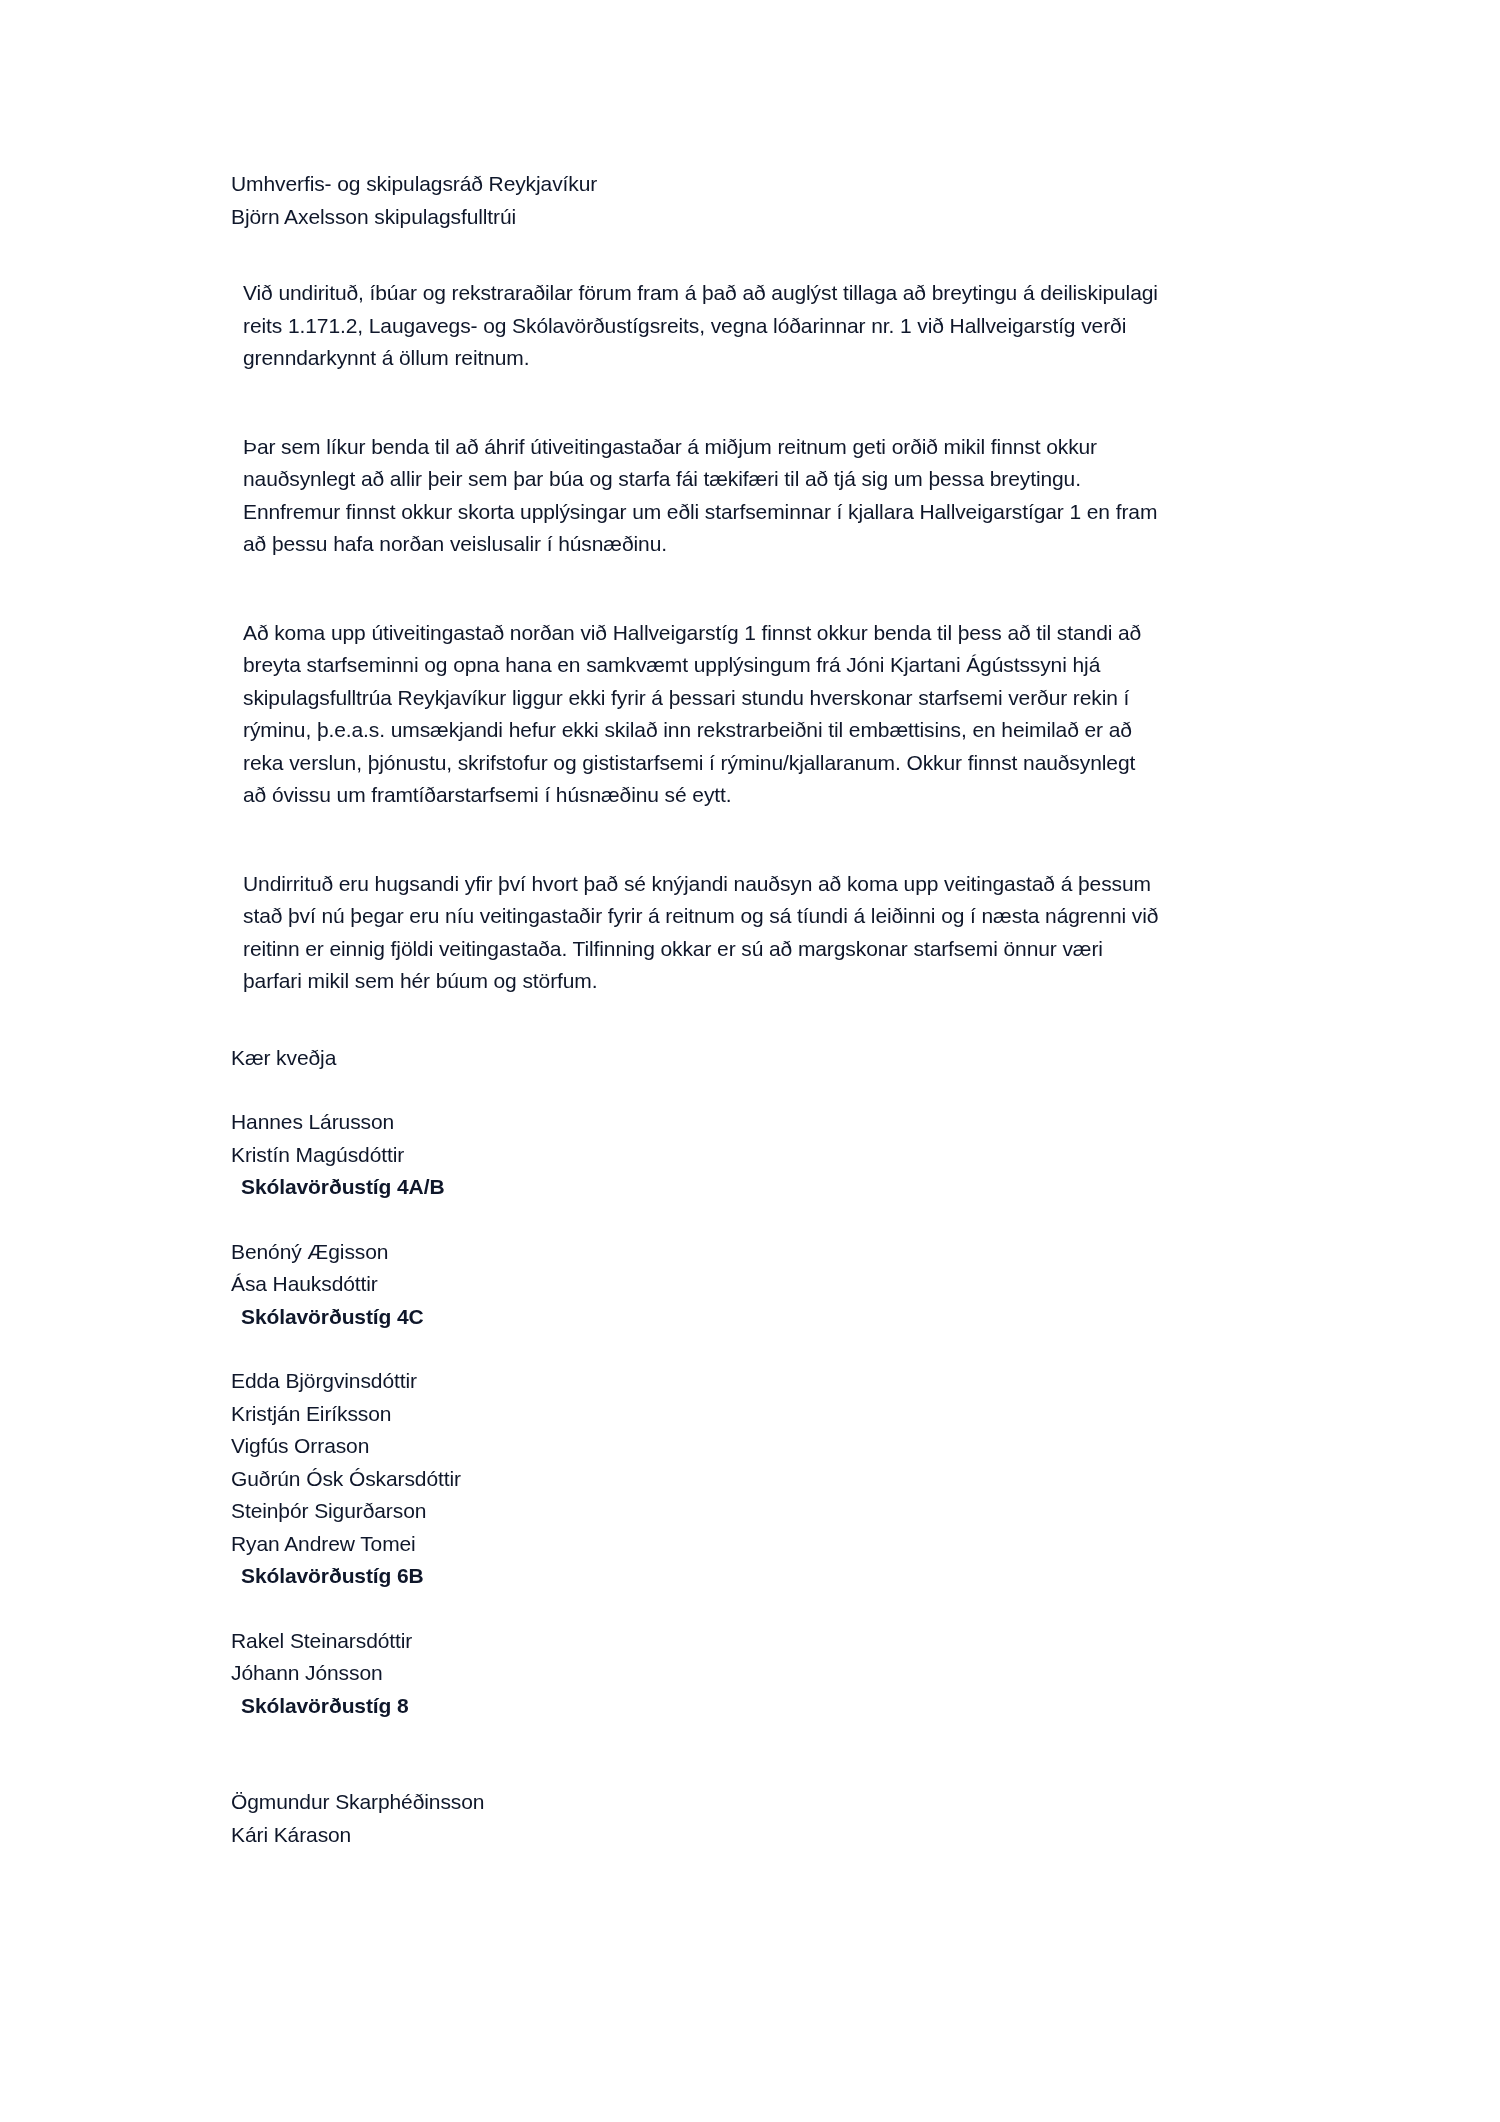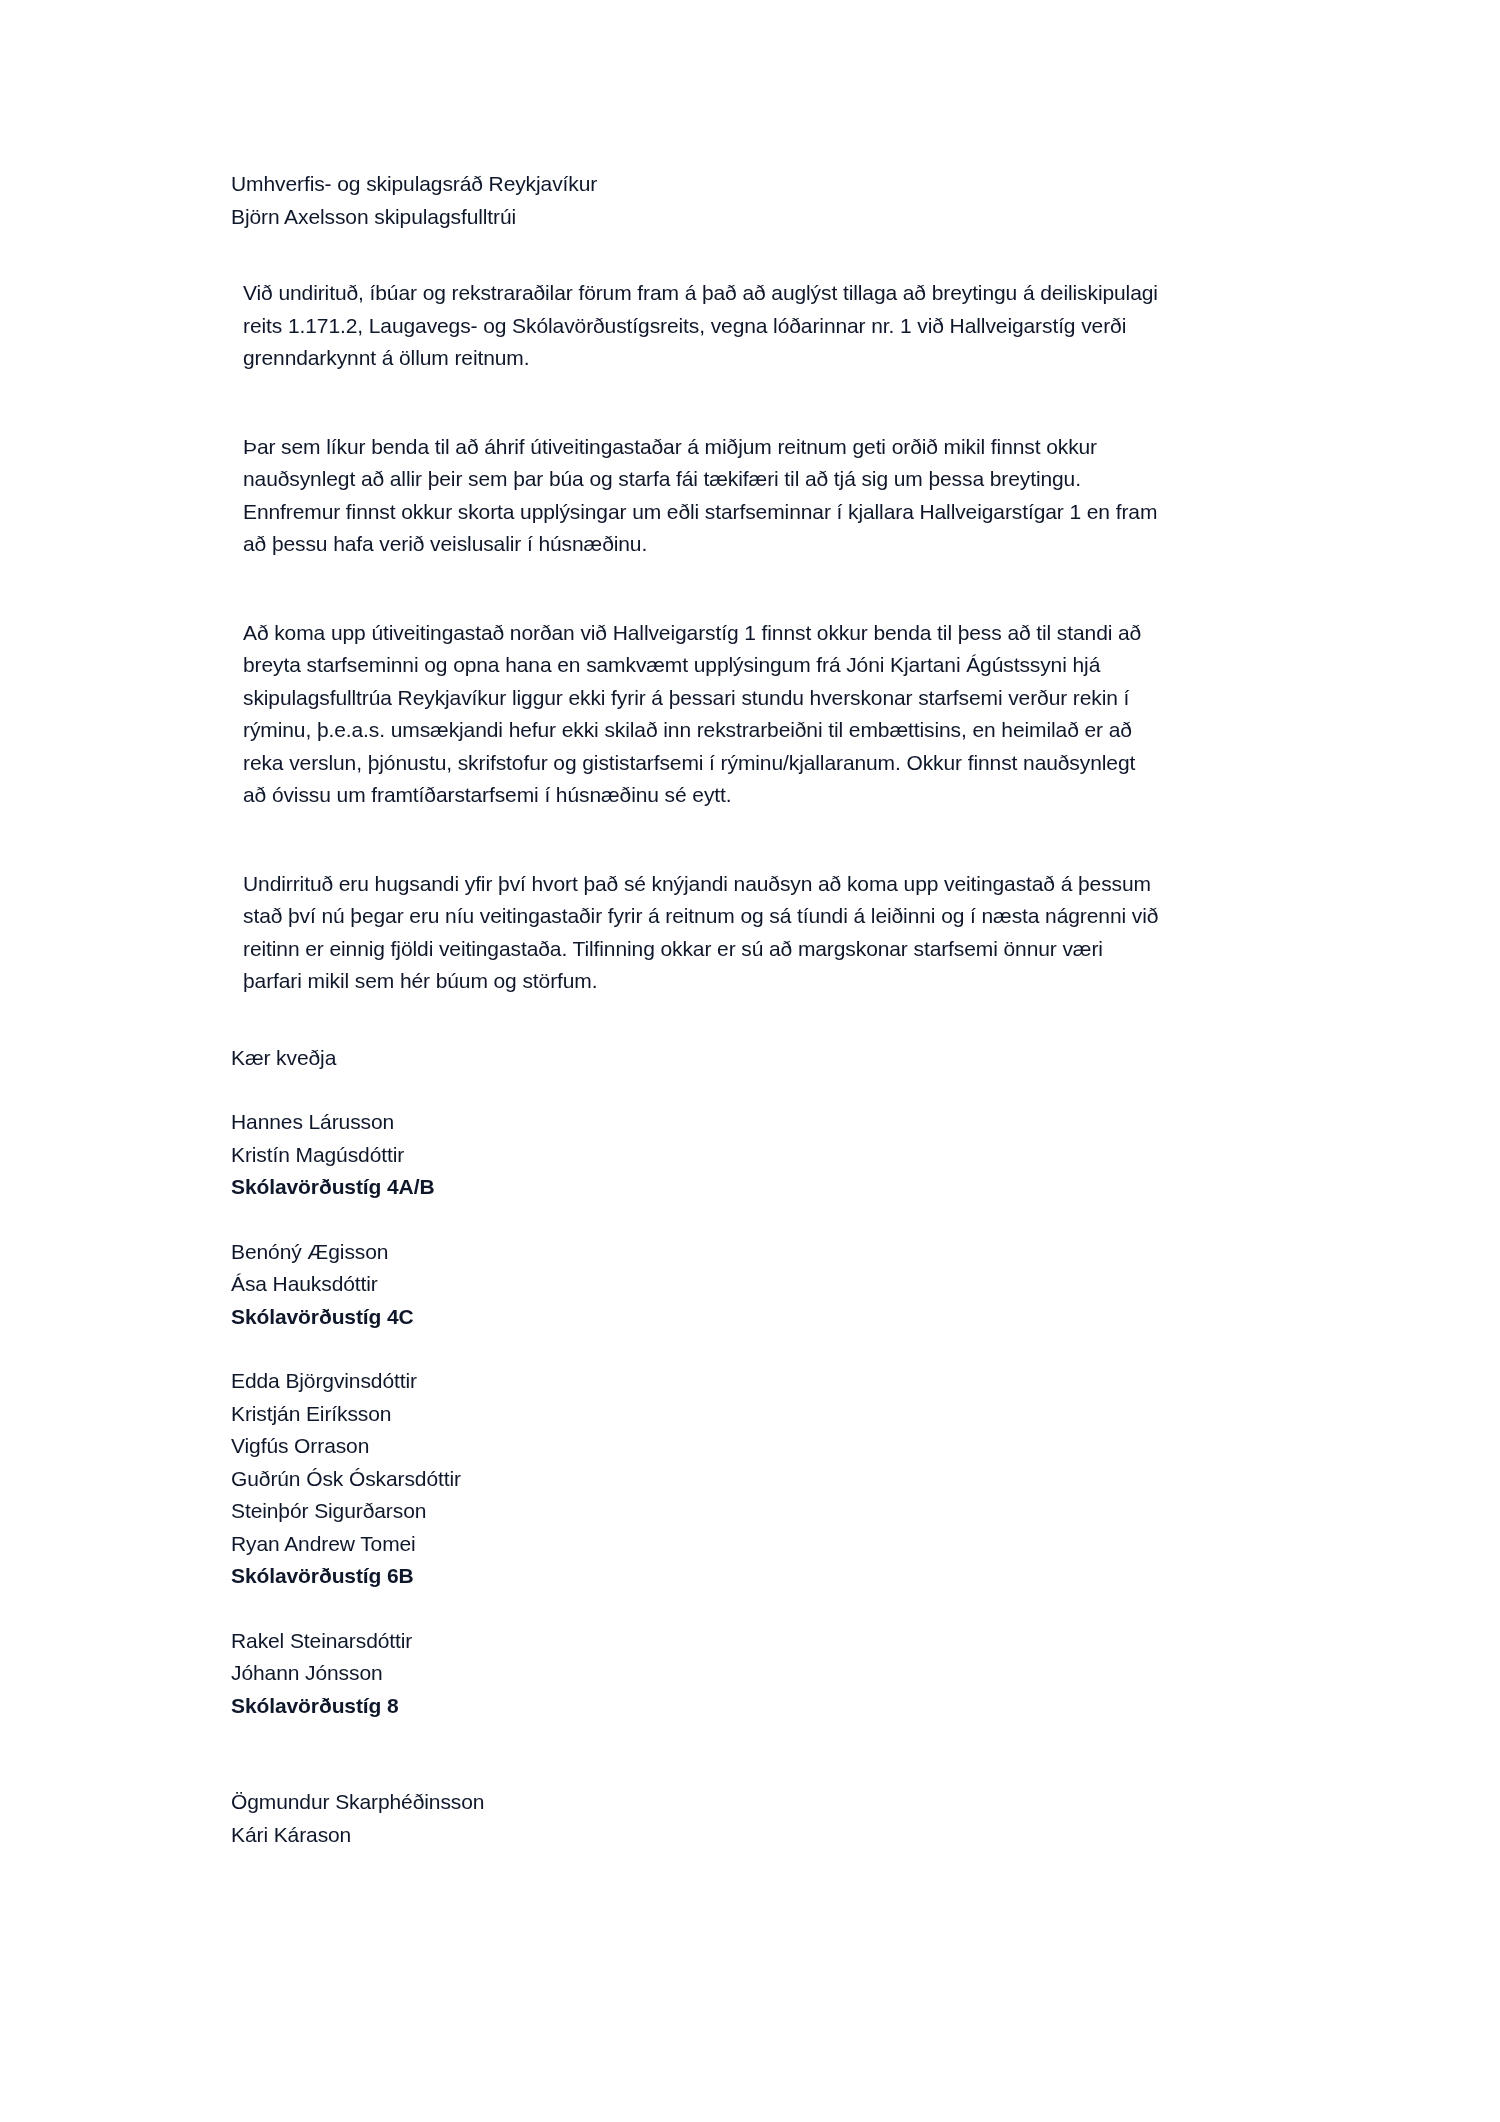--- a/index.html
+++ b/index.html
@@ -5,21 +5,21 @@
   html, body { margin: 0; padding: 0; background: #ffffff; }
   body { width: 1500px; height: 2122px; position: relative; overflow: hidden; }
   .page {
     position: absolute; left: 231px; top: 168px; width: 1120px;
     font-family: "Liberation Sans", sans-serif;
     font-size: 21px; line-height: 32.5px; color: #0f172a;
     letter-spacing: -0.1px;
   }
   .line { display: block; white-space: nowrap; }
   .gap { height: 32px; }
-  .bold { font-weight: bold; }
+  .bold { font-weight: bold; margin-left: 10px; }
   p { margin: 12px; }
 </style>
 </head>
 <body>
 
 <div class="page">
   <div>
     <span class="line">Umhverfis- og skipulagsráð Reykjavíkur</span>
     <span class="line">Björn Axelsson skipulagsfulltrúi</span>
   </div>
@@ -29,21 +29,21 @@
       <p>
         <span class="line">Við undirituð, íbúar og rekstraraðilar förum fram á það að auglýst tillaga að breytingu á deiliskipulagi</span>
         <span class="line">reits 1.171.2, Laugavegs- og Skólavörðustígsreits, vegna lóðarinnar nr. 1 við Hallveigarstíg verði</span>
         <span class="line">grenndarkynnt á öllum reitnum.</span>
       </p>
       <div class="gap"></div>
       <p>
         <span class="line">Þar sem líkur benda til að áhrif útiveitingastaðar á miðjum reitnum geti orðið mikil finnst okkur</span>
         <span class="line">nauðsynlegt að allir þeir sem þar búa og starfa fái tækifæri til að tjá sig um þessa breytingu.</span>
         <span class="line">Ennfremur finnst okkur skorta upplýsingar um eðli starfseminnar í kjallara Hallveigarstígar 1 en fram</span>
-        <span class="line">að þessu hafa  verið veislusalir í húsnæðinu.</span>
+        <span class="line">að þessu hafa  norðan veislusalir í húsnæðinu.</span>
       </p>
       <div class="gap"></div>
       <p>
         <span class="line">Að koma upp útiveitingastað norðan við Hallveigarstíg 1 finnst okkur benda til þess að til standi að</span>
         <span class="line">breyta starfseminni og opna hana en samkvæmt upplýsingum frá Jóni Kjartani Ágústssyni hjá</span>
         <span class="line">skipulagsfulltrúa Reykjavíkur liggur ekki fyrir á þessari stundu hverskonar starfsemi verður rekin í</span>
         <span class="line">rýminu, þ.e.a.s. umsækjandi hefur ekki skilað inn rekstrarbeiðni til embættisins, en heimilað er að</span>
         <span class="line">reka verslun, þjónustu, skrifstofur og gististarfsemi í rýminu/kjallaranum. Okkur finnst nauðsynlegt</span>
         <span class="line">að óvissu um framtíðarstarfsemi í húsnæðinu sé eytt.</span>
       </p>

